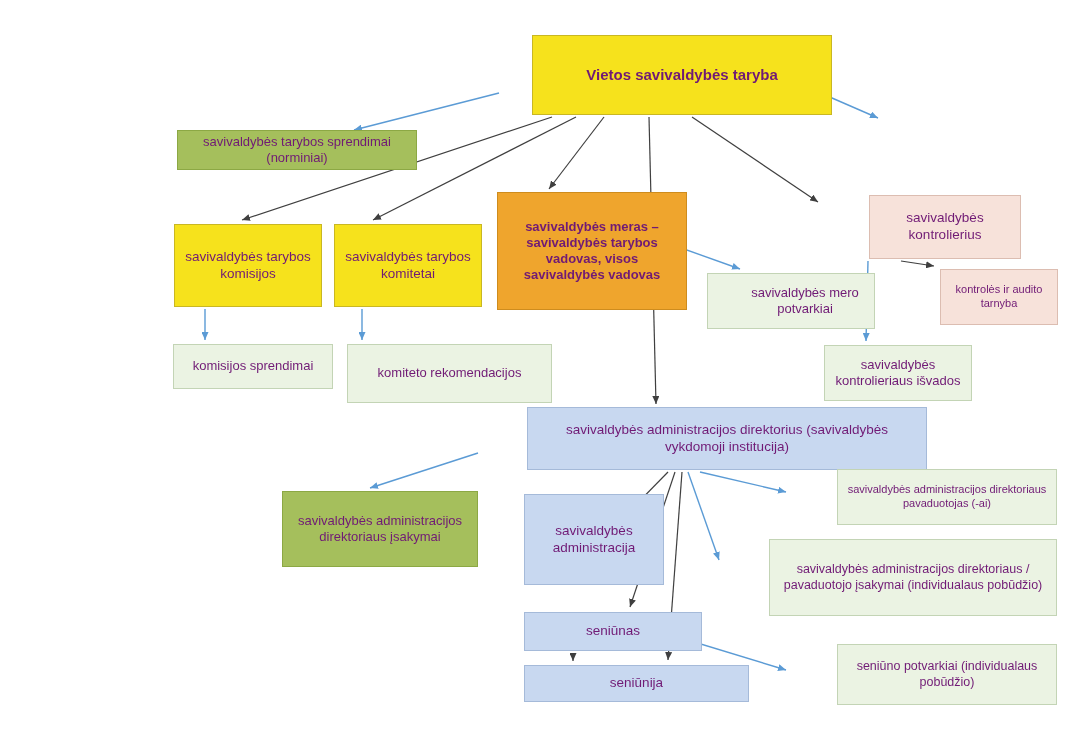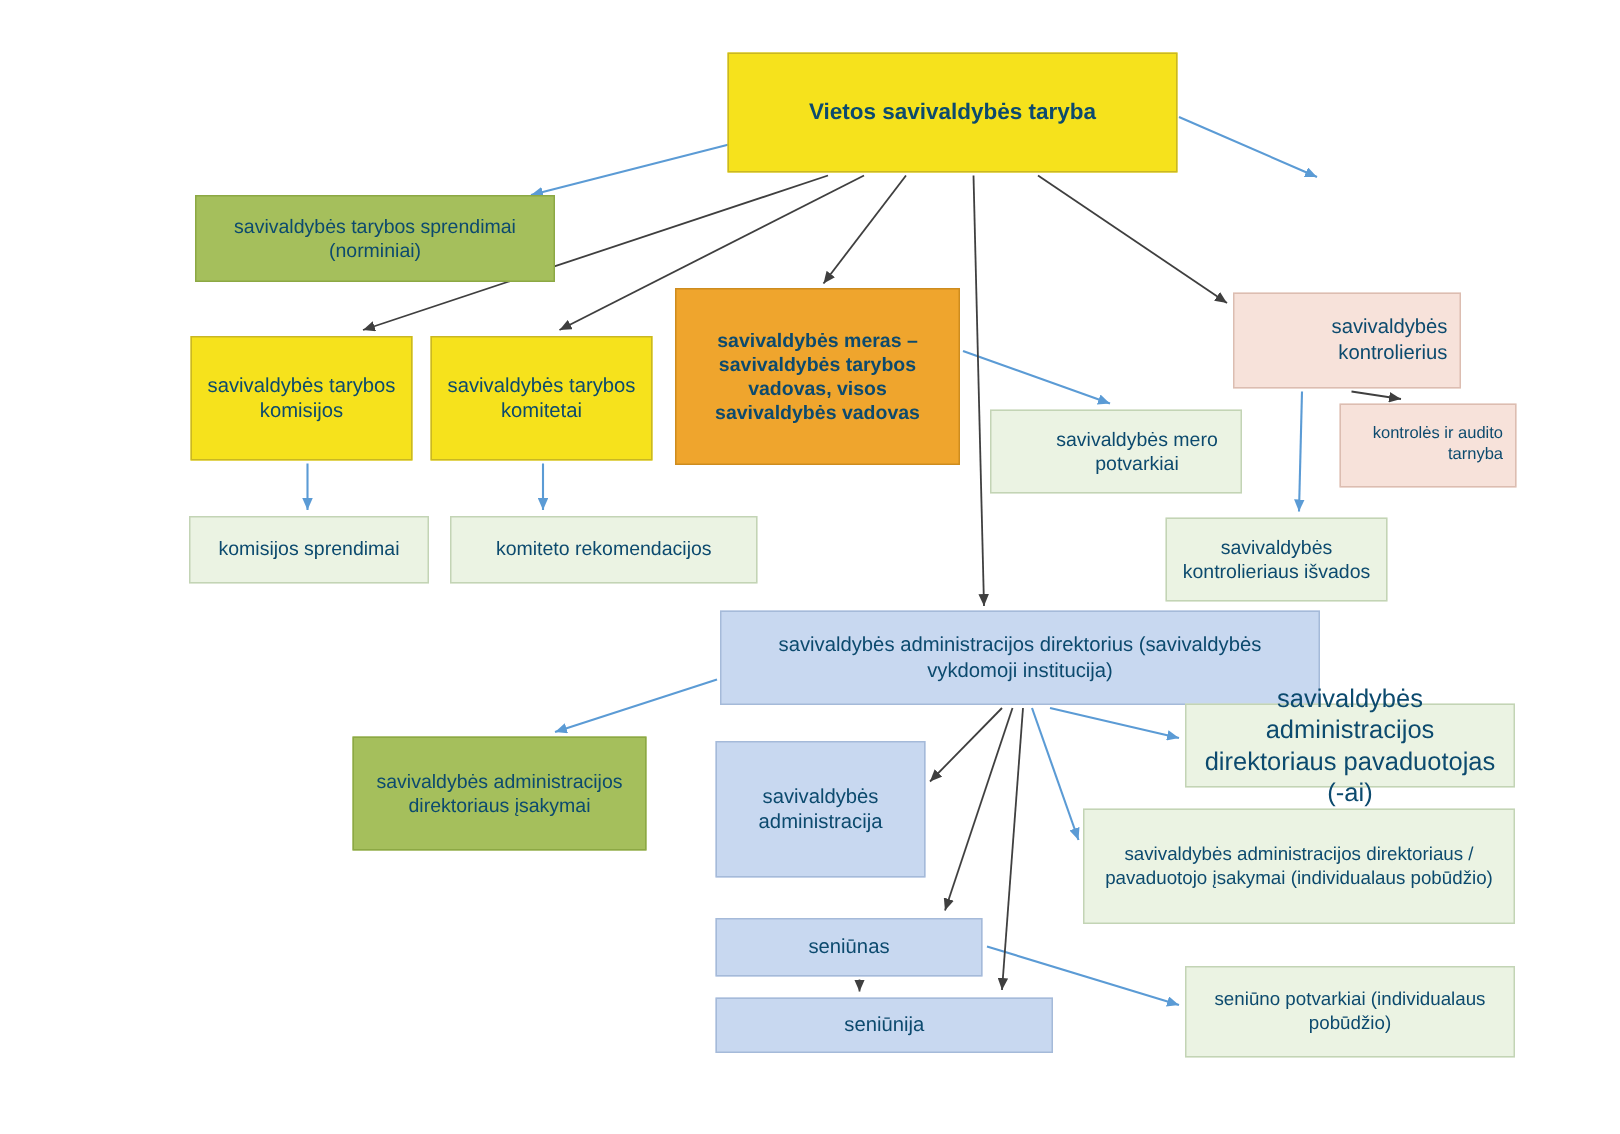--- a/index.html
+++ b/index.html
@@ -22,52 +22,53 @@
     pointer-events: none;
   }
 
   .node {
     position: absolute;
     z-index: 2;
     display: flex;
     align-items: center;
     justify-content: center;
     text-align: center;
-    color: #0c4a6e;
+    color: #701a75;
     font-size: 13px;
     line-height: 1.25;
     padding: 3px 8px;
     border: 1px solid transparent;
+    margin-left: 47px;
   }
 
   
   .c-yellow { background: #F6E21C; border-color: #C9B723; }
   .c-olive  { background: #A5BF5C; border-color: #8CA844; }
   .c-orange { background: #EFA52D; border-color: #CE8C1E; }
-  .c-pink   { background: #F7E2DA; border-color: #DCBDB1; text-align: right; }
+  .c-pink   { background: #F7E2DA; border-color: #DCBDB1; }
   .c-lgreen { background: #EBF3E3; border-color: #C3D4B5; }
   .c-blue   { background: #C8D8F0; border-color: #A5BAD9; }
 
   
   .n-taryba                 { left: 485px; top: 35px;  width: 300px; height: 80px;  font-size: 15px; font-weight: bold; }
-  .n-norminiai              { left: 130px; top: 130px; width: 240px; height: 58px; }
+  .n-norminiai              { left: 130px; top: 130px; width: 240px; height: 40px; }
   .n-individualus           { left: 775px; top: 122px; width: 220px; height: 62px;  font-size: 11.5px; }
   .n-komisijos              { left: 127px; top: 224px; width: 148px; height: 83px;  font-size: 13.5px; }
   .n-komitetai              { left: 287px; top: 224px; width: 148px; height: 83px;  font-size: 13.5px; }
   .n-meras                  { left: 450px; top: 192px; width: 190px; height: 118px; font-weight: bold; }
   .n-kontrolierius          { left: 822px; top: 195px; width: 152px; height: 64px;  font-size: 13.5px; }
   .n-mero-potvarkiai        { left: 660px; top: 273px; width: 168px; height: 56px; padding-left: 36px; }
   .n-kontroles              { left: 893px; top: 269px; width: 118px; height: 56px;  font-size: 11px; }
   .n-komisijos-sprendimai   { left: 126px; top: 344px; width: 160px; height: 45px; }
-  .n-komiteto-rekomendacijos{ left: 300px; top: 344px; width: 205px; height: 45px; }
+  .n-komiteto-rekomendacijos{ left: 300px; top: 344px; width: 205px; height: 59px; }
   .n-isvados                { left: 777px; top: 345px; width: 148px; height: 56px; }
   .n-direktorius            { left: 480px; top: 407px; width: 400px; height: 63px;  font-size: 13.5px; }
   .n-direktoriaus-isakymai  { left: 235px; top: 491px; width: 196px; height: 76px; }
   .n-administracija         { left: 477px; top: 494px; width: 140px; height: 91px;  font-size: 13.5px; }
-  .n-pavaduotojas           { left: 790px; top: 469px; width: 220px; height: 56px;  font-size: 17px; }
+  .n-pavaduotojas           { left: 790px; top: 469px; width: 220px; height: 56px;  font-size: 11px; }
   .n-pavaduotojo-isakymai   { left: 722px; top: 539px; width: 288px; height: 77px;  font-size: 12.5px; }
   .n-seniunas               { left: 477px; top: 612px; width: 178px; height: 39px;  font-size: 13.5px; }
   .n-seniunija              { left: 477px; top: 665px; width: 225px; height: 37px;  font-size: 13.5px; }
   .n-seniuno-potvarkiai     { left: 790px; top: 644px; width: 220px; height: 61px;  font-size: 12.5px; }
 </style>
 </head>
 <body>
 
 <div class="canvas">
 

